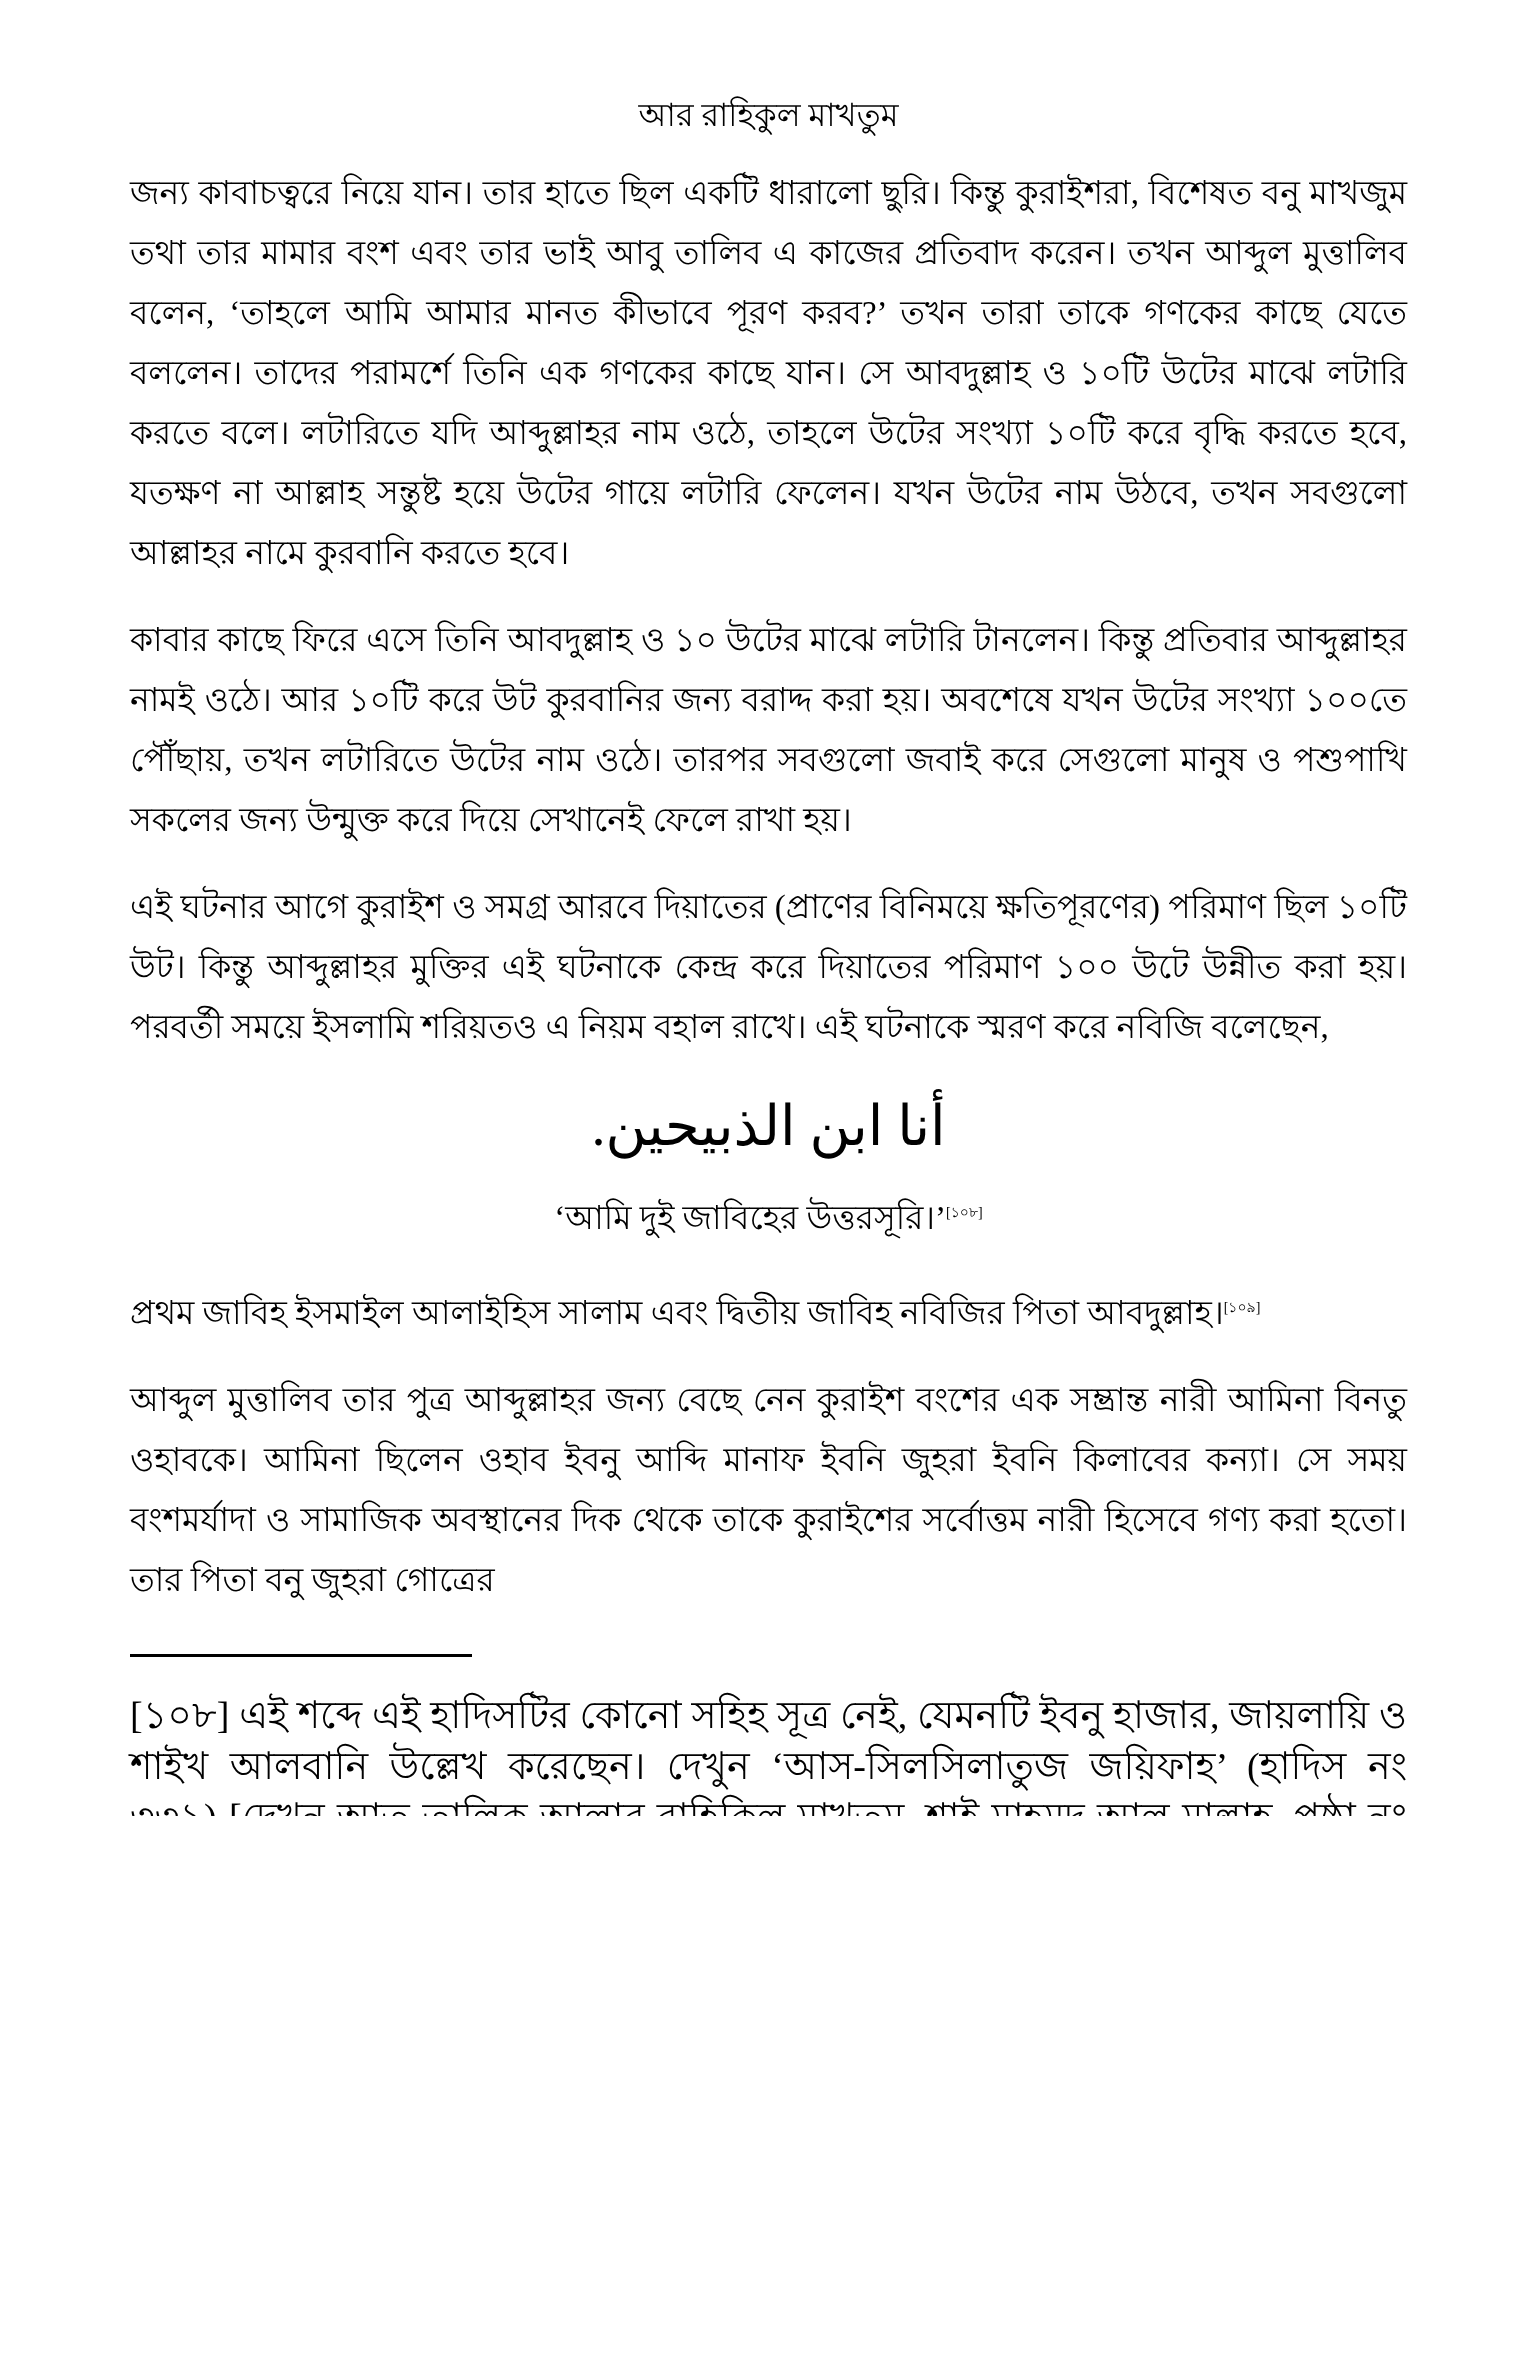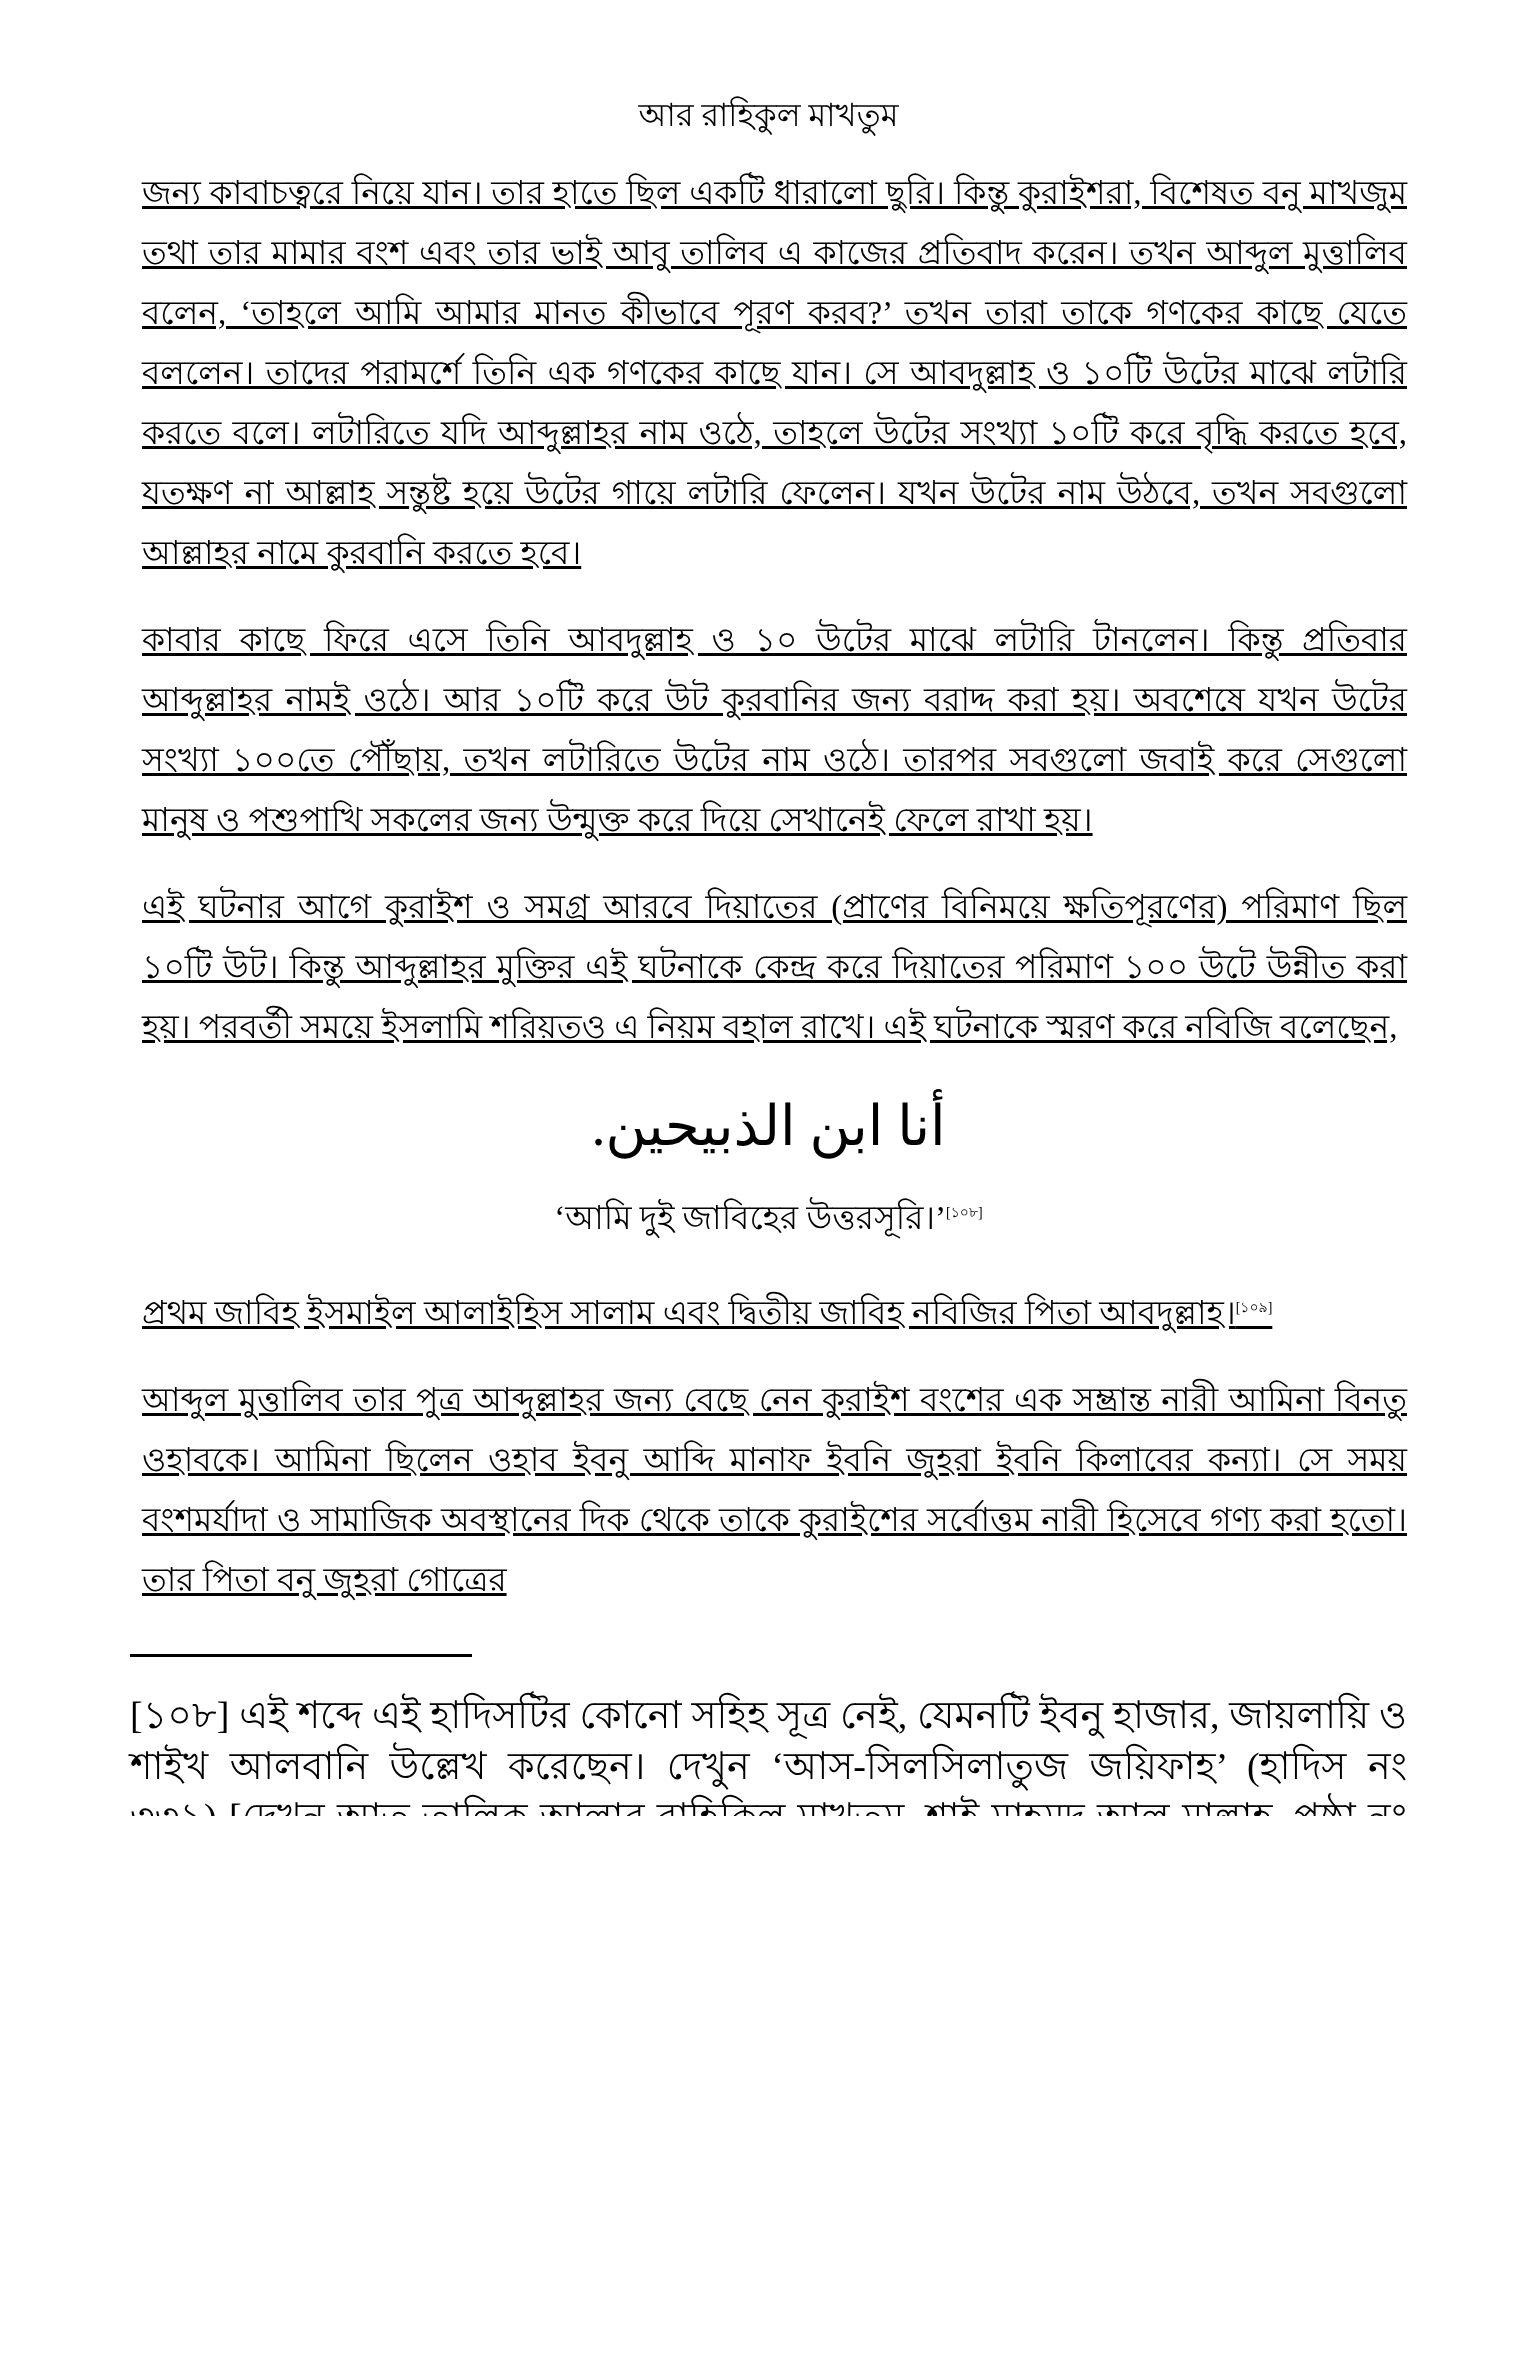--- a/index.html
+++ b/index.html
@@ -21,22 +21,21 @@
   .running-head {
     text-align: center;
     font-size: 32px;
     line-height: 42px;
     margin-bottom: 27px;
   }
   .body-para {
     font-size: 33px;
     line-height: 60px;
     text-align: justify;
-    margin: 0 0 27px 12px;
-    text-decoration: underline;
+    margin: 0 0 27px 0;
   }
   .body-para.no-bottom {
     margin-bottom: 0;
   }
   .arabic-line {
     direction: rtl;
     text-align: center;
     font-size: 56px;
     line-height: 58px;
     margin: 40px 0 33px 0;

